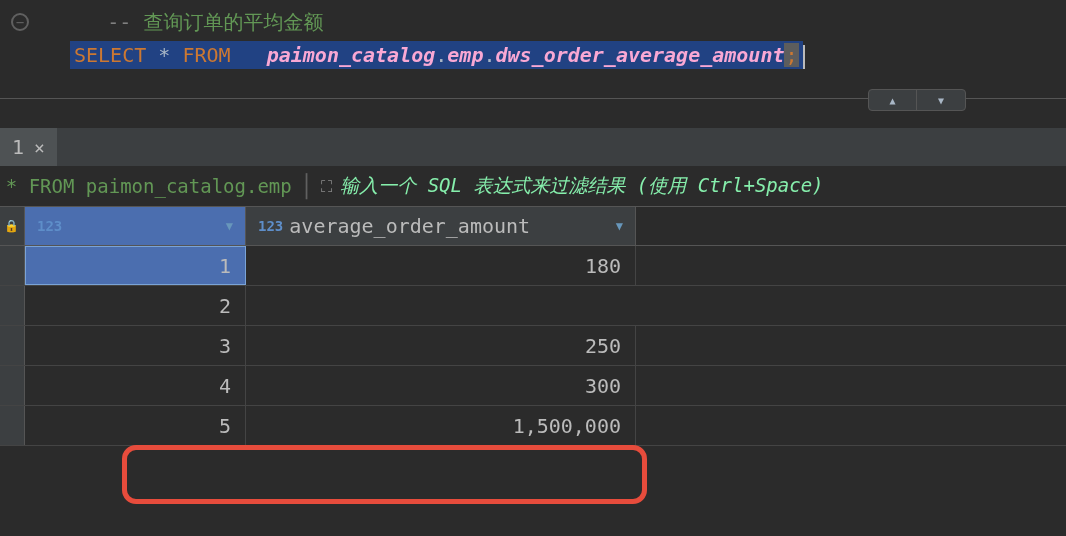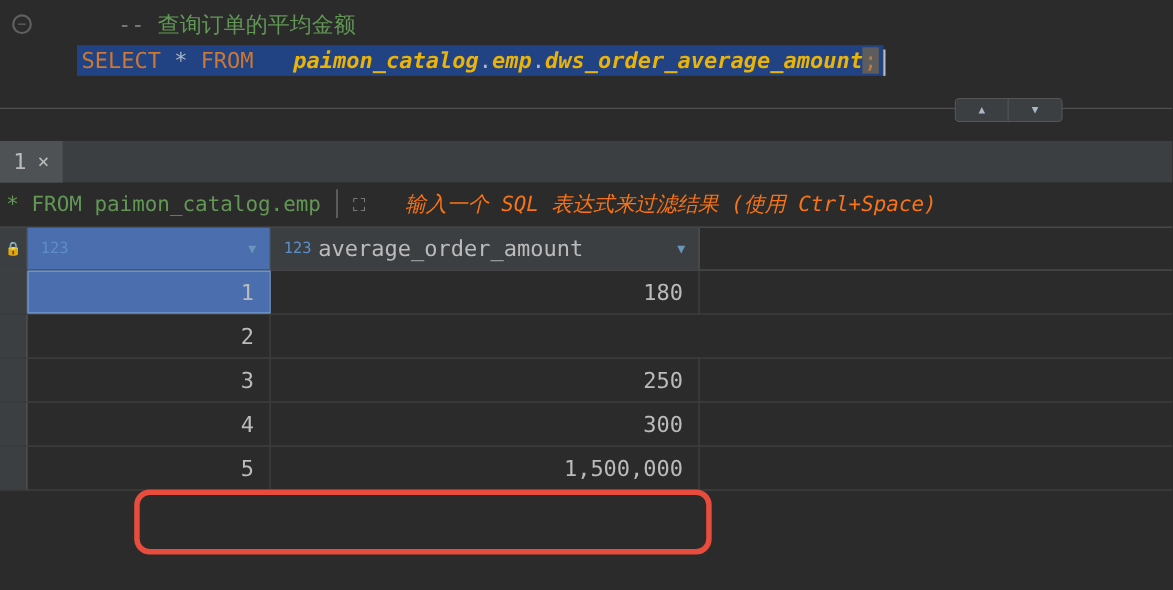--- a/index.html
+++ b/index.html
@@ -53,21 +53,21 @@
       text-align: right;
     }
     .sql-line {
       background-color: #214283;
       margin-left: 35px;
       padding: 2px 4px;
       display: inline;
     }
     .kw-select { color: #cc7832; font-weight: normal; }
     .sql-asterisk { color: #a9b7c6; }
-    .sql-schema { color: #eab308; font-style: italic; font-weight: bold; }
+    .sql-schema { color: #f9a8d4; font-style: italic; font-weight: bold; }
     .sql-dot { color: #a9b7c6; }
     .sql-semicolon { color: #cc7832; background-color: #5d5d5d; padding: 0 1px;}
     
     .caret {
       display: inline-block;
       width: 2px;
       height: 24px;
       background-color: #bbbbbb;
       vertical-align: middle;
     }
@@ -142,23 +142,22 @@
       color: #606060;
       margin: 0 8px;
       font-size: 22px;
     }
     .expand-icon {
       color: #8a8a8a;
       margin-right: 8px;
       font-size: 16px;
     }
     .filter-placeholder {
-      color: #f97316;
+      color: #86efac;
       font-style: italic;
-      margin-left: 28px;
     }
     
     .results-area {
       background-color: #2b2b2b;
     }
     .header-row {
       display: flex;
       height: 40px;
       border-top: 1px solid #555555;
       border-bottom: 1px solid #555555;
@@ -186,20 +185,21 @@
       position: relative;
     }
     .column-header.selected {
       background-color: #4b6eaf;
     }
     .col-type-badge {
       color: #5e8ec9;
       font-size: 14px;
       margin-right: 6px;
       vertical-align: super;
+      font-weight: bold;
     }
     .col-filter-icon {
       position: absolute;
       right: 12px;
       color: #6897bb;
       font-size: 12px;
     }
     .col-order {
       width: 221px;
     }

